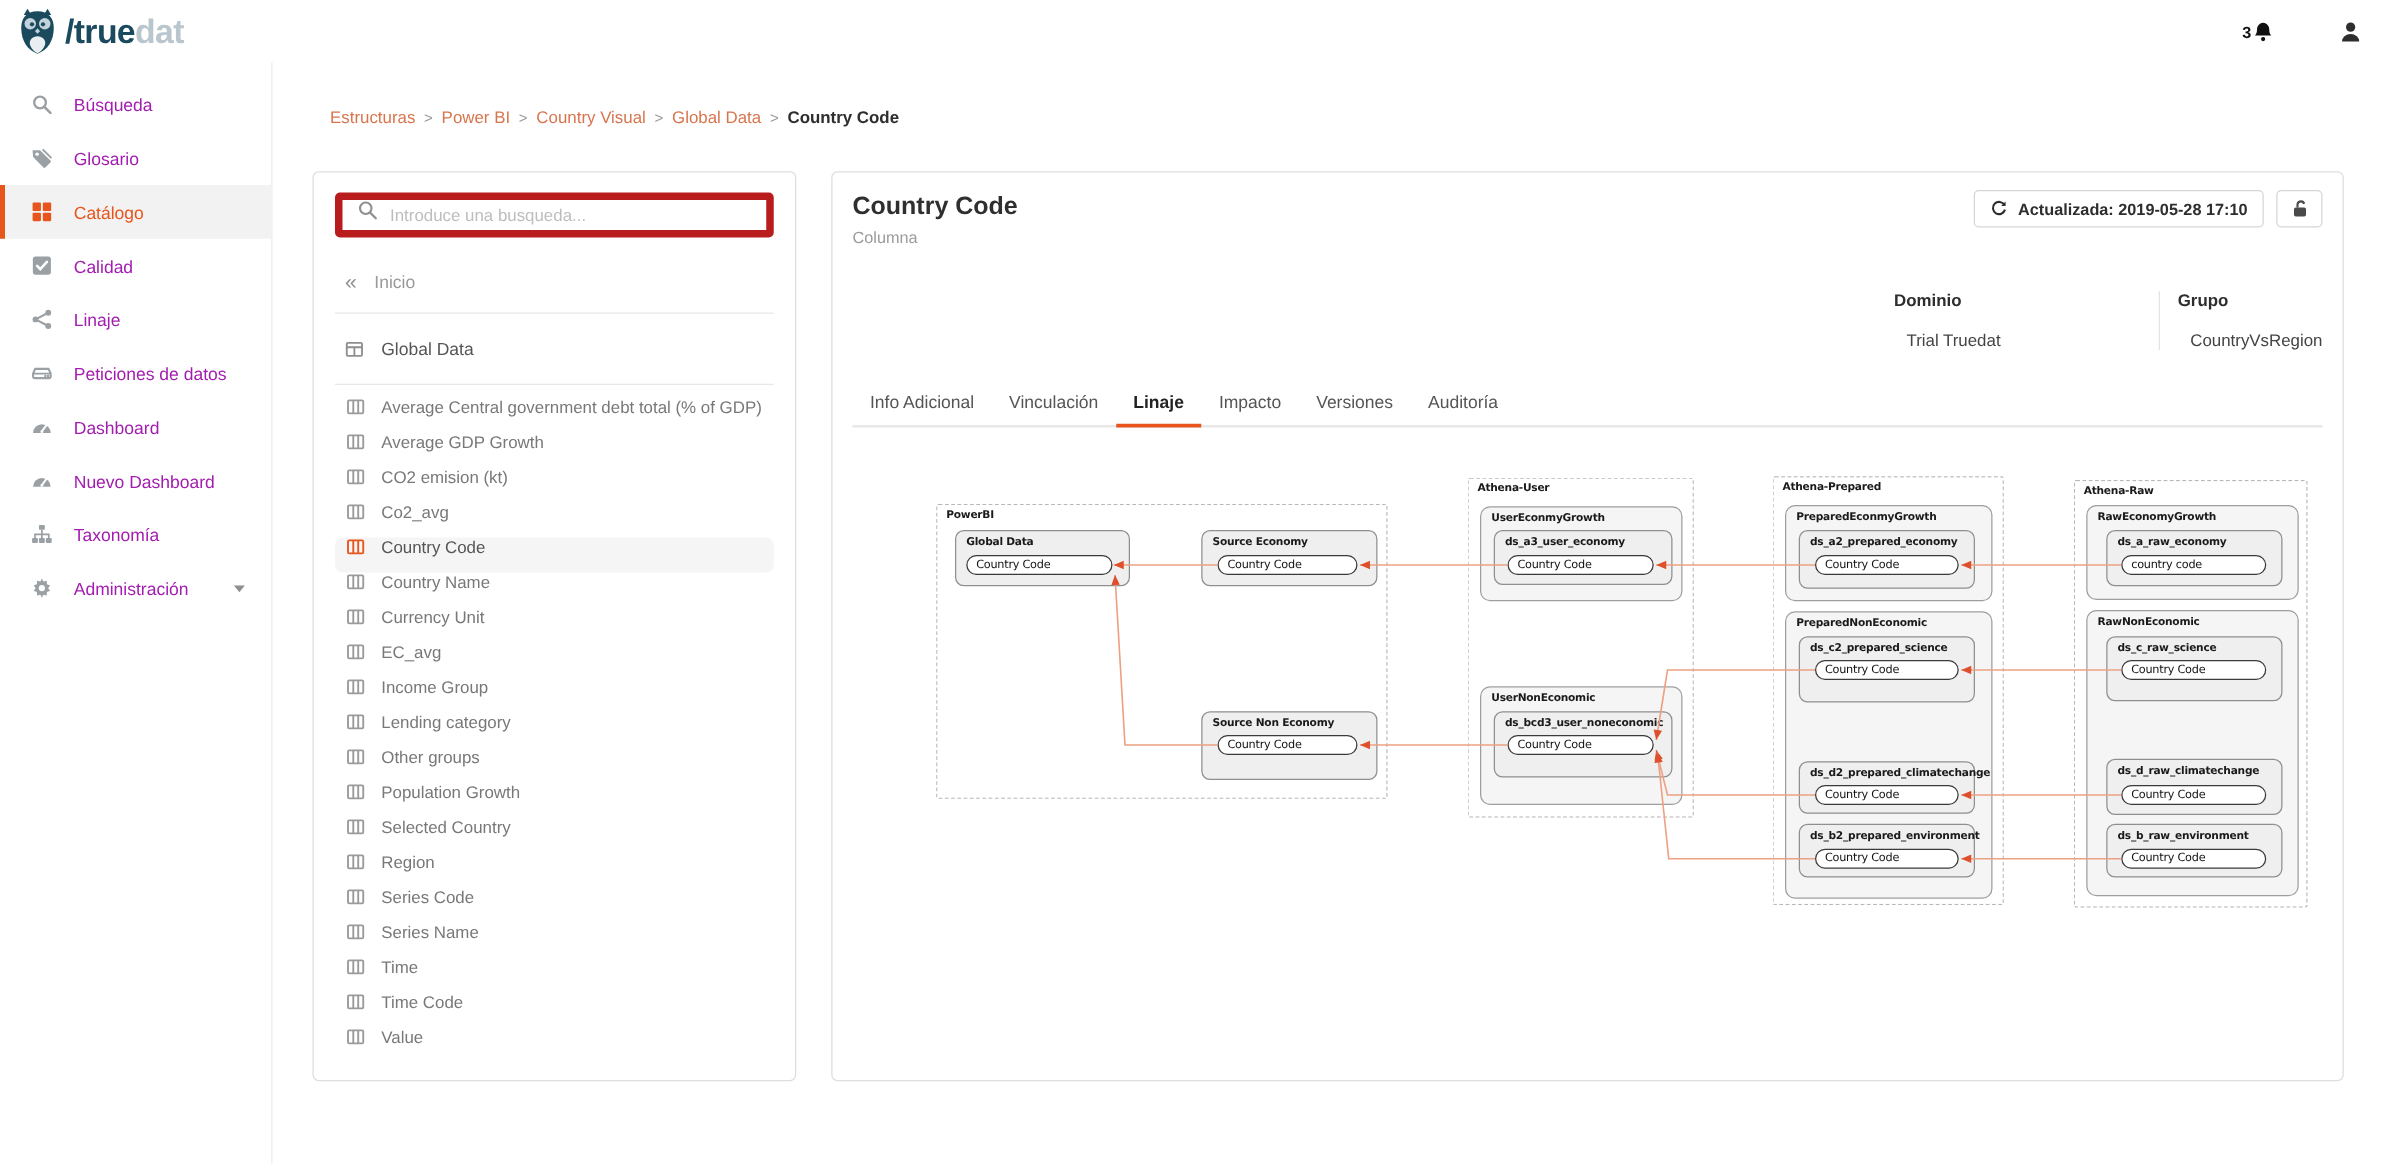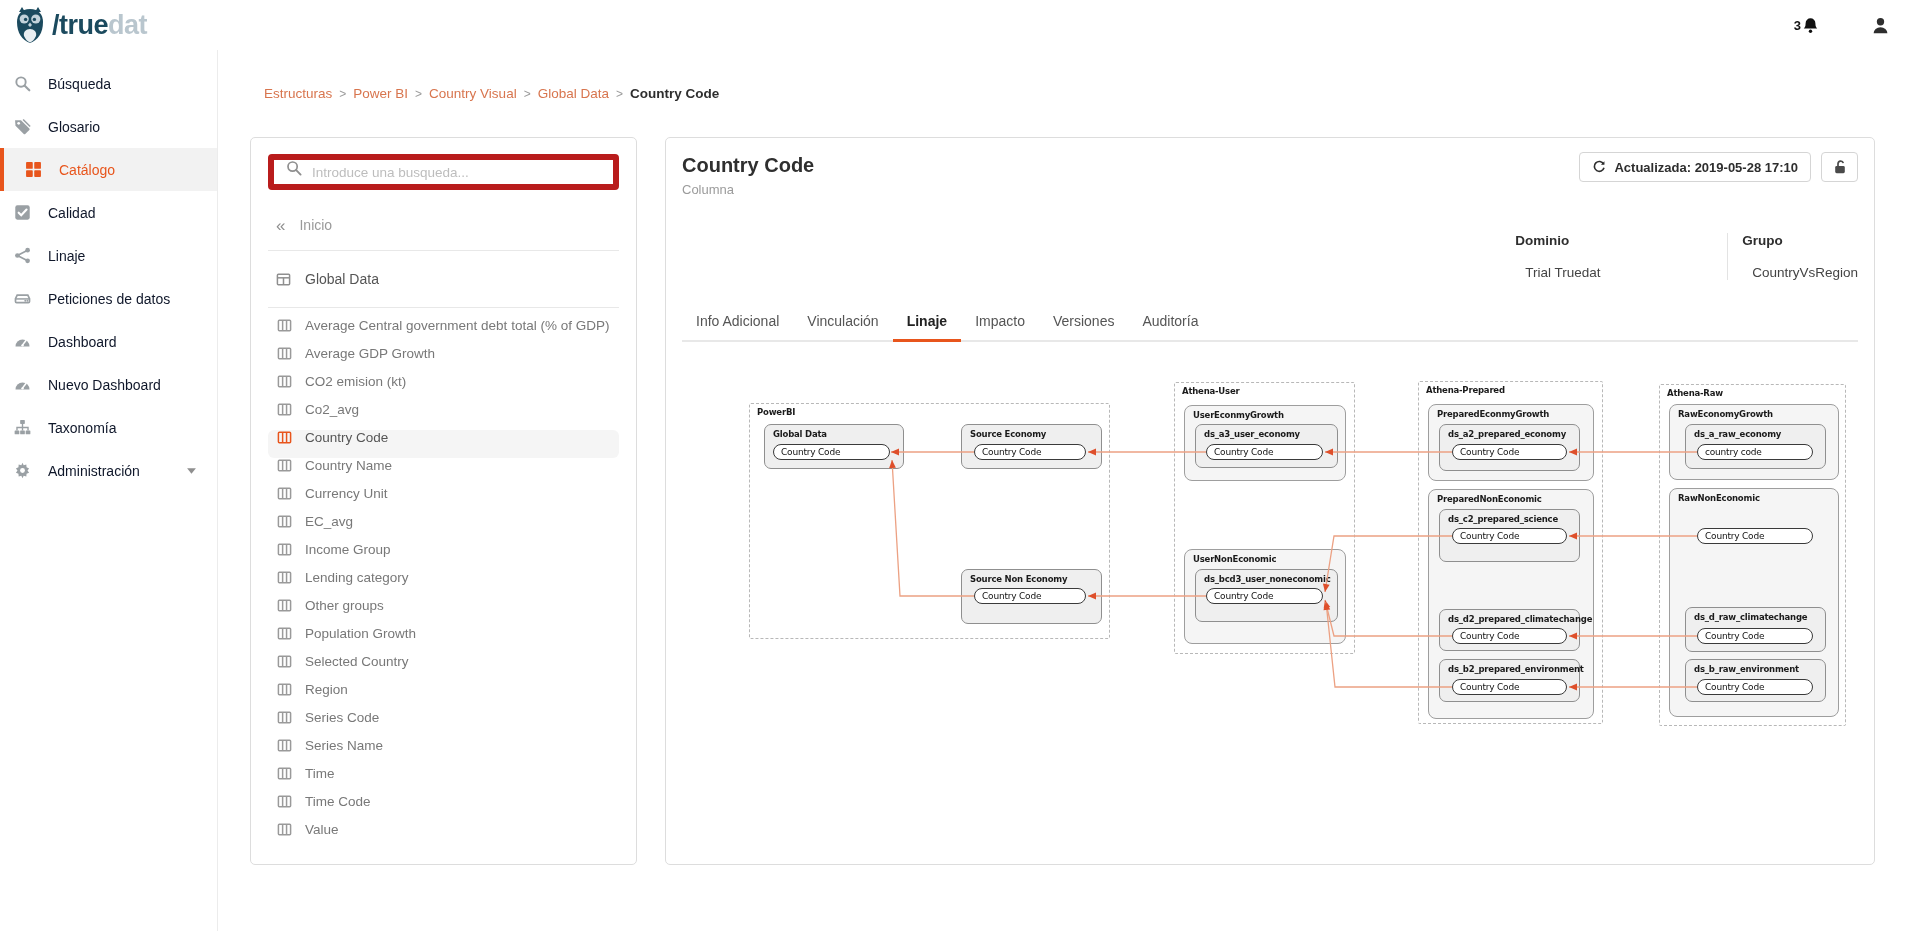--- a/index.html
+++ b/index.html
@@ -15,22 +15,22 @@
   .logo{display:flex; align-items:center; gap:4px; cursor:pointer;}
   .logo-text{font-size:27px; font-weight:bold; letter-spacing:-0.5px; line-height:1;}
   .logo-text .p1{color:var(--logo-navy);} .logo-text .p2{color:var(--logo-gray);}
   .topbar-right{margin-left:auto; display:flex; align-items:center; gap:8px;}
   .notif{display:flex; align-items:center; gap:1px; cursor:pointer;}
   .notif-count{font-size:13px; font-weight:bold; color:#111;}
   .user-btn{margin-left:44px; cursor:pointer; display:flex; align-items:center;}
   
   .app{display:flex; height:881px;}
   .sidebar{width:218px; border-right:1px solid #ECECEC; padding-top:12px; flex:none;}
-  .side-item{height:43px; display:flex; align-items:center; gap:17px; padding-left:13px;
-    color:#0f172a; font-size:14px; cursor:pointer; position:relative;}
+  .side-item{height:43px; display:flex; align-items:center; gap:17px; padding-left:24px;
+    color:#a21caf; font-size:14px; cursor:pointer; position:relative;}
   .side-item .icn{display:flex; width:18px; justify-content:center; color:#9AA0A4;}
   .side-item.active{background:var(--active-bg); color:var(--accent); border-left:4px solid var(--accent); padding-left:20px;}
   .side-item.active .icn{color:var(--accent);}
   .side-item .caret{margin-left:auto; margin-right:20px; color:#8F8F8F; display:flex;}
   .content{flex:1; position:relative;}
   
   .breadcrumb{margin:36px 0 0 46px; font-size:13.5px; display:flex; gap:7px; align-items:center;}
   .breadcrumb a{color:var(--breadcrumb-link); text-decoration:none; cursor:pointer;}
   .breadcrumb .sep{color:#9B9B9B; font-size:12px;}
   .breadcrumb .current{color:#2E2E2E; font-weight:bold;}
@@ -566,20 +566,23 @@
             </div>
             <div class="dg-box container" style="left: 920px; top: 23px; width: 170px; height: 76px;">
               <span class="dg-label">RawEconomyGrowth</span>
             </div>
             <div class="dg-box node" style="left: 936px; top: 43px; width: 141px; height: 45px;">
               <span class="dg-label">ds_a_raw_economy</span>
             </div>
             <div class="dg-box container" style="left: 920px; top: 107px; width: 170px; height: 229px;">
               <span class="dg-label">RawNonEconomic</span>
             </div>
+            <div class="dg-box node" style="left: 936px; top: 128px; width: 141px; height: 52px;">
+              <span class="dg-label">ds_c_raw_science</span>
+            </div>
             <div class="dg-box node" style="left: 936px; top: 226px; width: 141px; height: 45px;">
               <span class="dg-label">ds_d_raw_climatechange</span>
             </div>
             <div class="dg-box node" style="left: 936px; top: 278px; width: 141px; height: 43px;">
               <span class="dg-label">ds_b_raw_environment</span>
             </div>
             <div class="dg-pill" style="left: 24px; top: 63px; width: 117px; height: 16px;">Country Code</div>
             <div class="dg-pill" style="left: 225px; top: 63px; width: 112px; height: 16px;">Country Code</div>
             <div class="dg-pill" style="left: 225px; top: 207px; width: 112px; height: 16px;">Country Code</div>
             <div class="dg-pill" style="left: 457px; top: 63px; width: 117px; height: 16px;">Country Code</div>

